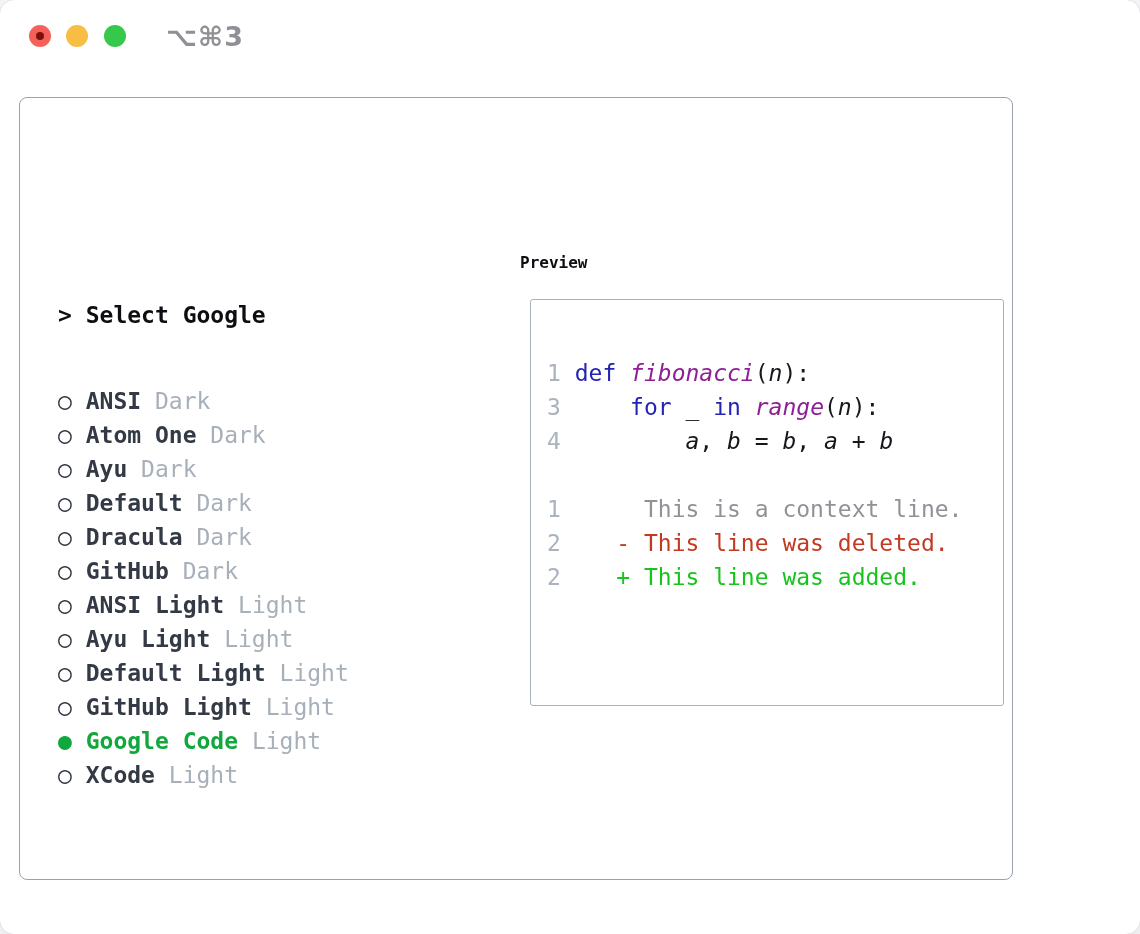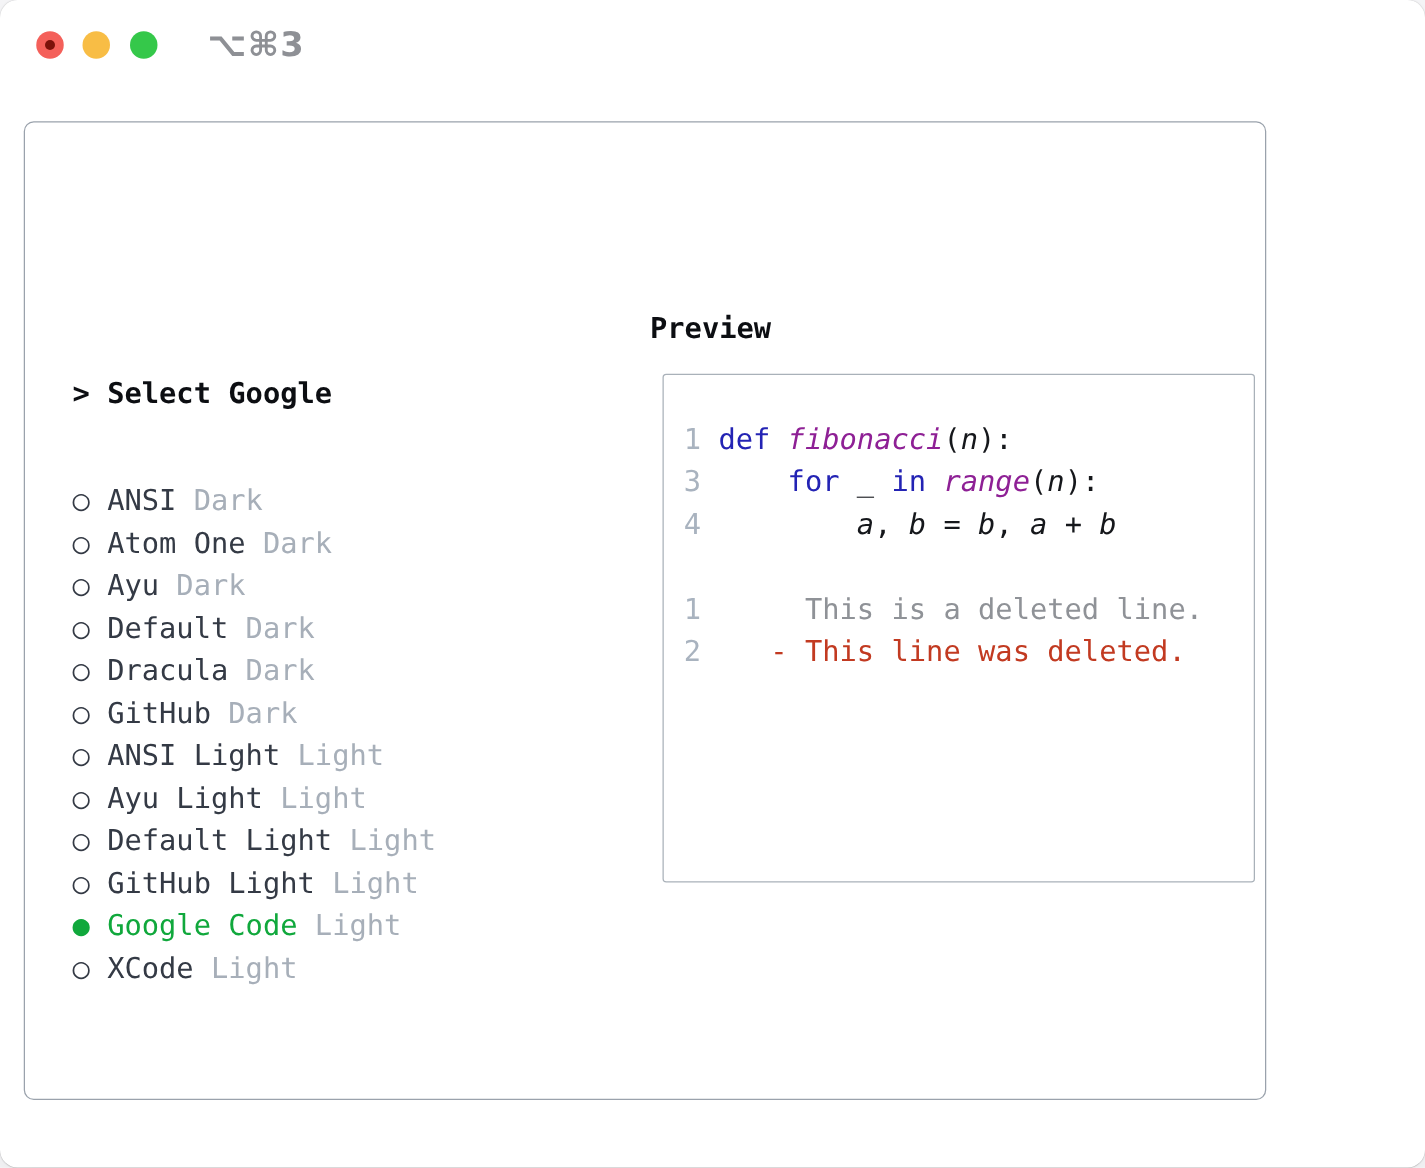--- a/index.html
+++ b/index.html
@@ -32,32 +32,32 @@
   
   .panel{
     position:absolute;left:19px;top:97px;width:994px;height:783px;
     border:1.5px solid var(--panel_border);border-radius:8px;background:#fff;
   }
   
   .col{position:absolute;font-size:23px;white-space:pre;}
   .row{height:34px;line-height:34px;white-space:pre;}
   .left-col{left:38px;top:148px;}
   .hdr{font-weight:700;color:var(--header_black);}
-  .tname{color:var(--name_dark);}
+  .tname{color:var(--name_dark);font-weight:bold;}
   .tname.sel{color:var(--accent_green);}
   .bullet{color:var(--name_dark);}
   .bullet.on{color:var(--accent_green);}
   .variant{color:var(--muted_gray);}
   .indent2{padding-left:2ch;}
   
-  .preview-label{position:absolute;left:500px;top:148px;font-size:23px;line-height:34px;font-weight:700;color:var(--header_black);white-space:pre;}
+  .preview-label{position:absolute;left:500px;top:148px;font-size:16px;line-height:34px;font-weight:700;color:var(--header_black);white-space:pre;}
   .preview-box{
     position:absolute;left:510px;top:201px;width:474px;height:407px;
     border:1.5px solid var(--preview_border);border-radius:3px;background:#fff;
-    padding:35px 0 0 16px;overflow:hidden;
+    padding:56px 0 0 16px;overflow:hidden;
   }
   .pline{height:34px;line-height:34px;font-size:23px;white-space:pre;}
   .lnum{color:var(--line_number);}
   .kw{color:var(--kw_blue);}
   .fn{color:var(--fn_purple);font-style:italic;}
   .var{color:var(--code_dark);font-style:italic;}
   .pl{color:var(--code_dark);}
   .lit{color:var(--lit_teal);}
   .ctx{color:var(--ctx_gray);}
   .del{color:var(--del_red);}
@@ -88,18 +88,19 @@
       
     </div>
 
     <div class="preview-label">Preview</div>
 
     <div class="preview-box" id="preview-box">
         <div class="pline"><span class="lnum">1 </span><span class="kw">def </span><span class="fn">fibonacci</span><span class="pl">(</span><span class="var">n</span><span class="pl">):</span></div>
         <div class="pline"><span class="lnum">3 </span><span class="pl">    </span><span class="kw">for</span><span class="pl"> _ </span><span class="kw">in</span><span class="pl"> </span><span class="fn">range</span><span class="pl">(</span><span class="var">n</span><span class="pl">):</span></div>
         <div class="pline"><span class="lnum">4 </span><span class="pl">        </span><span class="var">a</span><span class="pl">, </span><span class="var">b</span><span class="pl"> = </span><span class="var">b</span><span class="pl">, </span><span class="var">a</span><span class="pl"> + </span><span class="var">b</span></div>
         <div class="pline">&nbsp;</div>
-        <div class="pline"><span class="lnum">1 </span><span class="ctx">     This is a deleted line.</span></div>
+        <div class="pline"><span class="lnum">1 </span><span class="ctx">     This is a context line.</span></div>
         <div class="pline"><span class="lnum">2 </span><span class="del">   - This line was deleted.</span></div>
+        <div class="pline"><span class="lnum">2 </span><span class="add">   + This line was added.</span></div>
       </div>
 
   </div>
 </div>
 
 </body></html>

